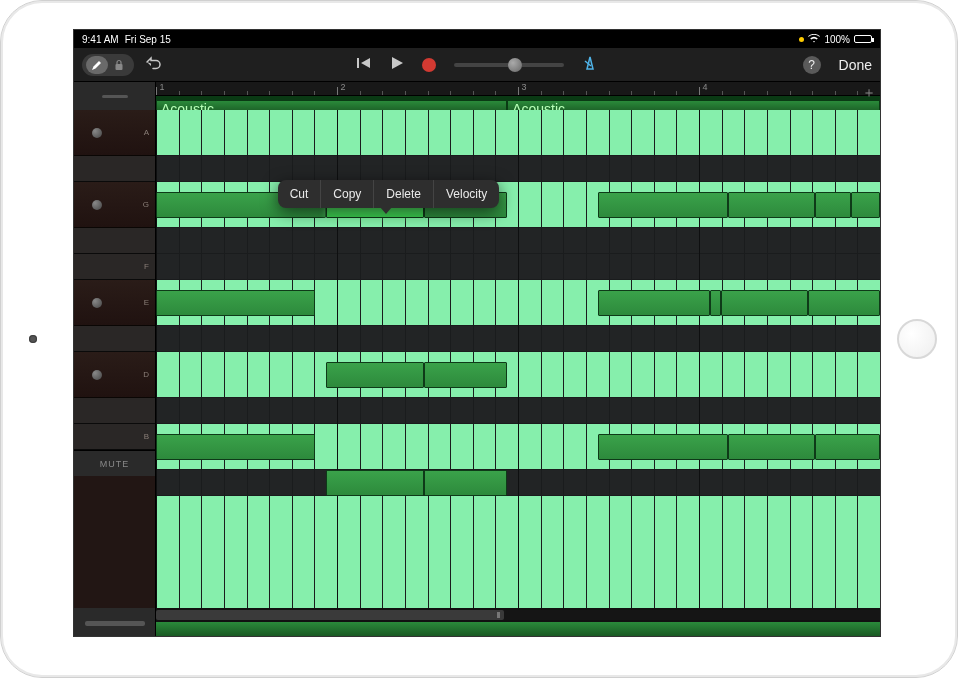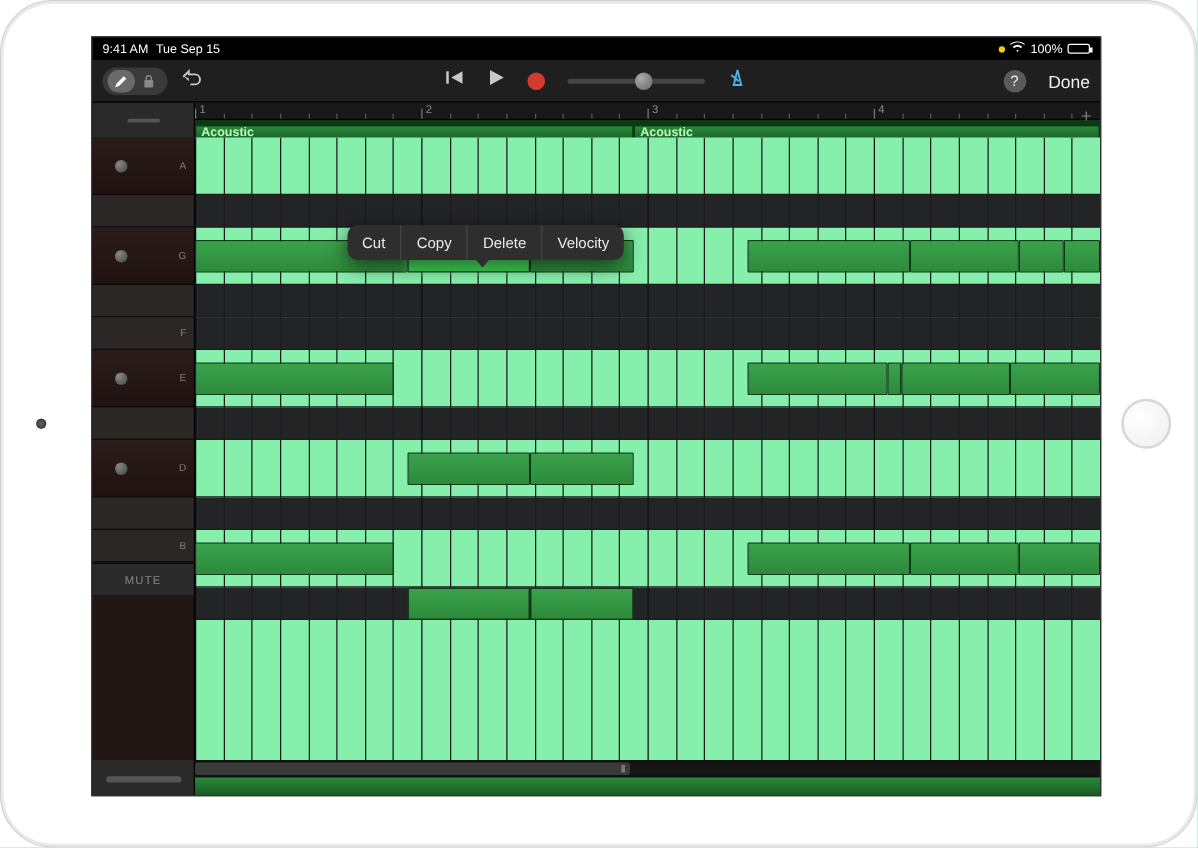--- a/index.html
+++ b/index.html
@@ -117,21 +117,21 @@
   }
   .tick { position:absolute; bottom:0; width:1px; height:4px; background:#555; }
   .tick.big { height:8px; background:#777; }
   .region-header {
     height:14px; background:#0a3a14; position:relative;
     display:flex;
   }
   .region-header .reg {
     position:absolute; top:4px; height:100%;
     background: linear-gradient(#2a8a3a,#1a5a24); color:#b8ffb8;
-    font-size:10px; padding-left:4px; border:1px solid #0a3a14;font-weight:bold;
+    font-size:14px; padding-left:4px; border:1px solid #0a3a14;
   }
   .add-btn { position:absolute; right:4px; top:2px; color:#888; font-size:14px; }
 
   
   .editor { display:flex; height: 498px; }
   .piano-roll-left {
     width: 82px; background:#221614;
     display:flex; flex-direction:column;
     border-right:1px solid #000;
   }
@@ -239,21 +239,21 @@
 
 <div class="ipad-frame">
   <div class="camera"></div>
   <div class="home-button"></div>
 
   <div class="screen">
 
     <div class="status-bar">
       <div class="status-left">
         <span>9:41 AM</span>
-        <span>Tue Sep 15</span>
+        <span>Fri Sep 15</span>
       </div>
       <div class="status-right">
         <span class="dot-ind"></span>
         <span>
           <svg width="12" height="9" viewBox="0 0 12 9">
               <path d="M6 8.5 L7 7.3 A2 2 0 0 0 5 7.3 Z M3.4 5.6 A4 4 0 0 1 8.6 5.6 L9.8 4.4 A6 6 0 0 0 2.2 4.4 Z M0.6 2.8 A8 8 0 0 1 11.4 2.8 L12 2.2 A9 9 0 0 0 0 2.2 Z" fill="#fff"></path>
             </svg>
         </span>
         <span>100%</span>
         <span class="battery"><span class="battery-fill"></span></span>

